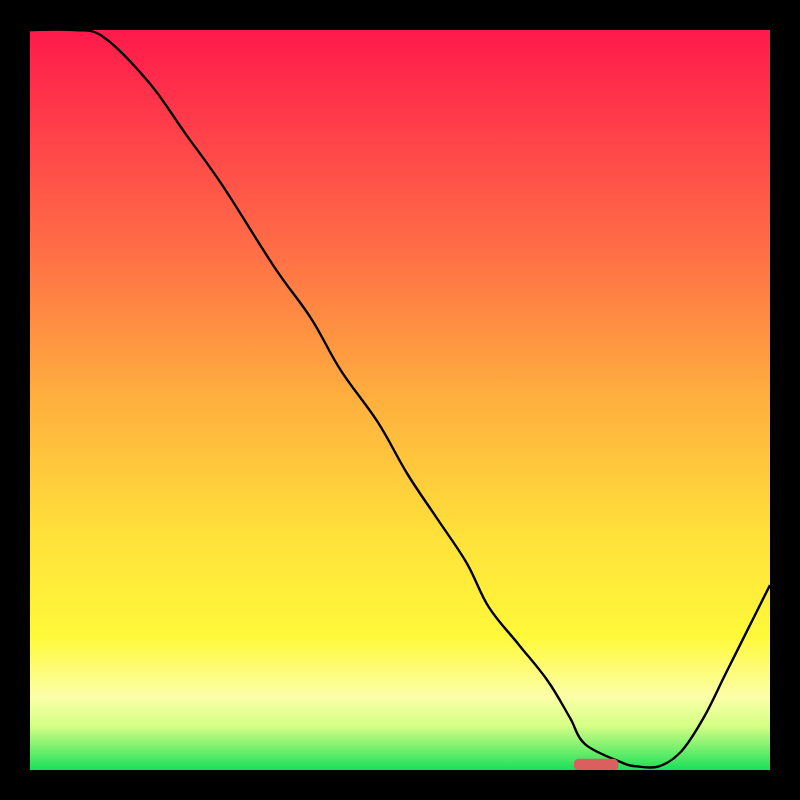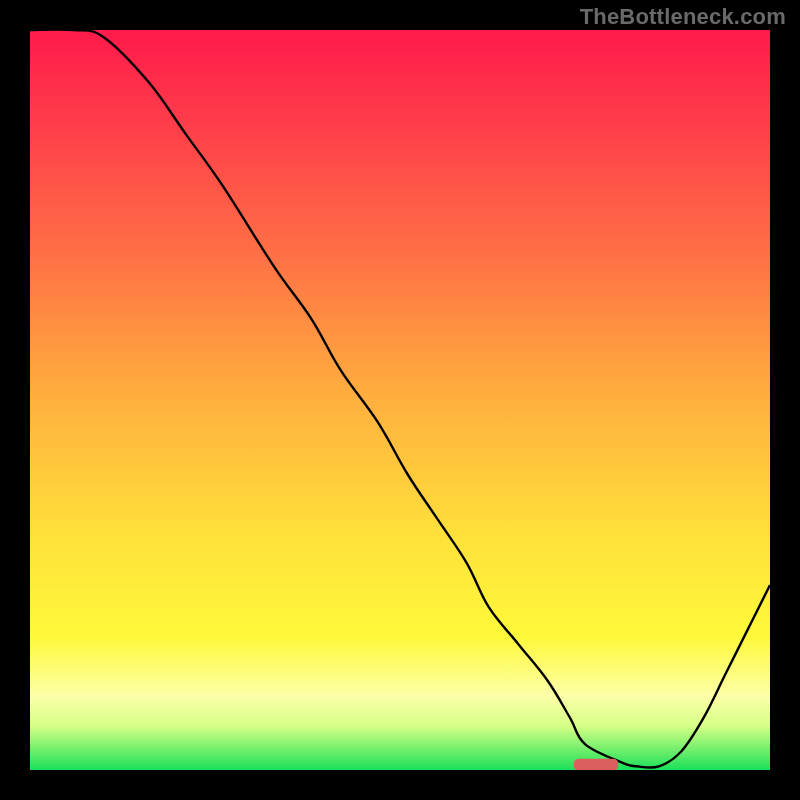--- a/index.html
+++ b/index.html
@@ -57,14 +57,13 @@
     </defs>
 
     <rect id="plot-bg" x="30" y="30" width="740" height="740" fill="url(#bg-grad)"></rect>
 
     <g clip-path="url(#clip-plot)">
       <path id="curve" fill="none" stroke="#000" stroke-width="2.4" stroke-linejoin="round" d="M 30 30 C 37.992000000000004 30, 61.080000000000005 28.668000000000003, 74.4 30 C 87.72 31.331999999999997, 90.68 28.075999999999986, 104 37.39999999999998 C 117.32 46.72399999999997, 133.748 64.48399999999995, 148.4 81.79999999999995 C 163.05200000000002 99.11599999999996, 172.08 114.95200000000003, 185.4 133.60000000000002 C 198.72 152.24800000000002, 206.416 161.42399999999998, 222.4 185.39999999999998 C 238.38400000000001 209.37599999999998, 258.21600000000007 242.82399999999996, 274.20000000000005 266.79999999999995 C 290.184 290.77599999999995, 299.212 299.952, 311.2 318.6 C 323.188 337.24800000000005, 328.812 351.75199999999995, 340.8 370.4 C 352.788 389.048, 365.81199999999995 403.552, 377.79999999999995 422.20000000000005 C 389.78799999999995 440.84800000000007, 396.744 456.684, 407.40000000000003 474 C 418.05600000000004 491.316, 426.34400000000005 502.416, 437.00000000000006 518.4 C 447.65600000000006 534.384, 457.27599999999995 546.8159999999999, 466.59999999999997 562.8 C 475.924 578.784, 479.476 592.548, 488.8 607.2 C 498.124 621.8520000000001, 507.7440000000001 630.88, 518.4000000000001 644.2 C 529.056 657.5200000000001, 538.676 667.88, 548 681.2 C 557.324 694.5200000000001, 563.54 706.878, 570.1999999999999 718.2 C 576.8599999999999 729.522, 575.6759999999999 736.1080000000001, 585 744.1 C 594.3240000000001 752.092, 612.676 758.604, 622 762.6 C 631.324 766.596, 630.14 765.634, 636.8 766.3 C 643.4599999999999 766.9659999999999, 651.008 768.9639999999999, 659 766.3 C 666.992 763.636, 673.2080000000001 760.158, 681.2 751.5 C 689.192 742.842, 695.408 732.186, 703.4 718.2 C 711.3919999999999 704.214, 717.608 689.784, 725.5999999999999 673.8 C 733.5919999999999 657.8159999999999, 739.808 645.384, 747.8 629.4 C 755.7919999999999 613.4159999999999, 766.004 592.992, 770 585"></path>
       <rect id="marker" rx="5" ry="5" fill="#db5f5f" x="573.9" y="758.82" width="44.40000000000009" height="12"></rect>
     </g>
   </svg>
 
-  <div class="watermark">TheBottleneck.com</div>
 </div>
 
 </body></html>

